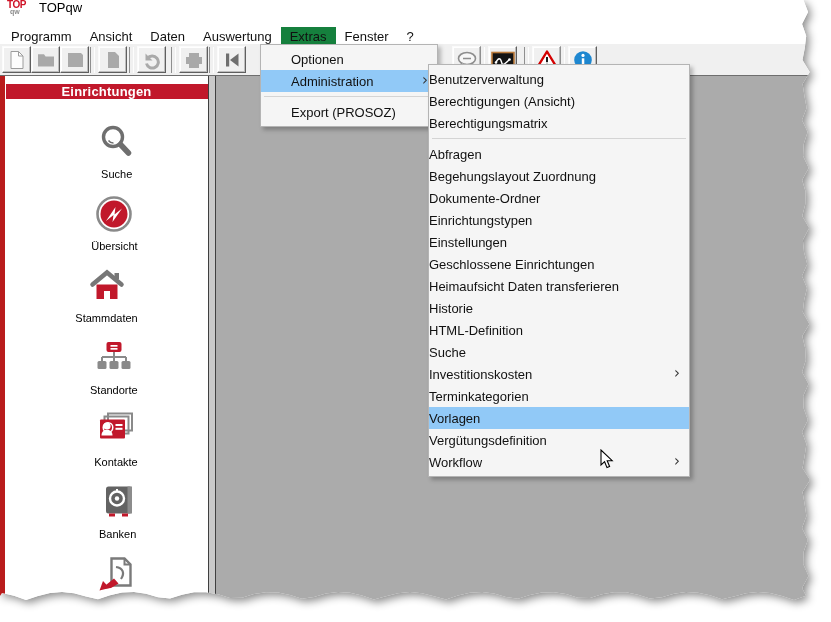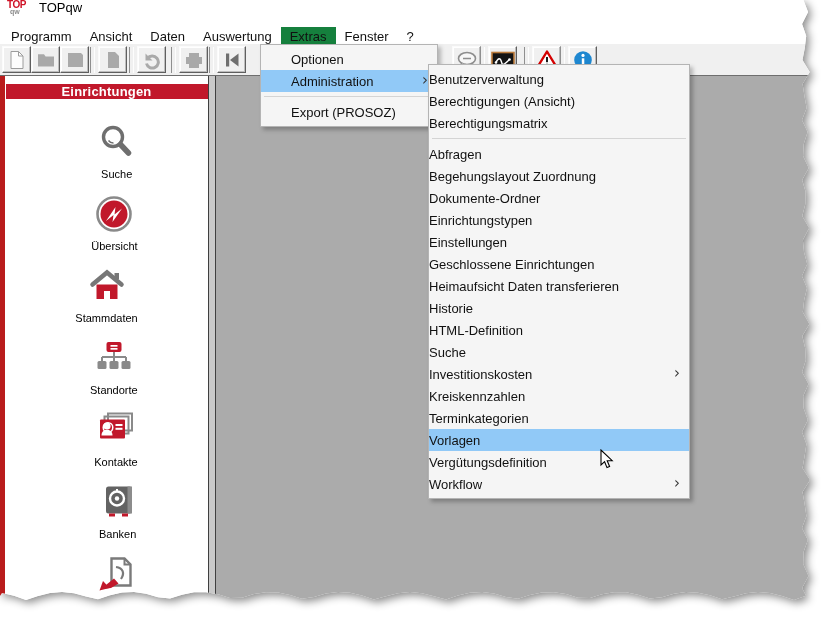--- a/index.html
+++ b/index.html
@@ -317,23 +317,20 @@
           <span class="lbl">HTML-Definition</span>
         </div>
         <div class="p-row">
           <span class="lbl">Suche</span>
         </div>
         <div class="p-row">
           <span class="lbl">Investitionskosten</span>
           <span class="arr">›</span>
         </div>
         <div class="p-row">
-          <span class="lbl">Kreiskennzahlen</span>
-        </div>
-        <div class="p-row">
           <span class="lbl">Terminkategorien</span>
         </div>
         <div class="p-row hl">
           <span class="lbl">Vorlagen</span>
         </div>
         <div class="p-row">
           <span class="lbl">Vergütungsdefinition</span>
         </div>
         <div class="p-row">
           <span class="lbl">Workflow</span>

